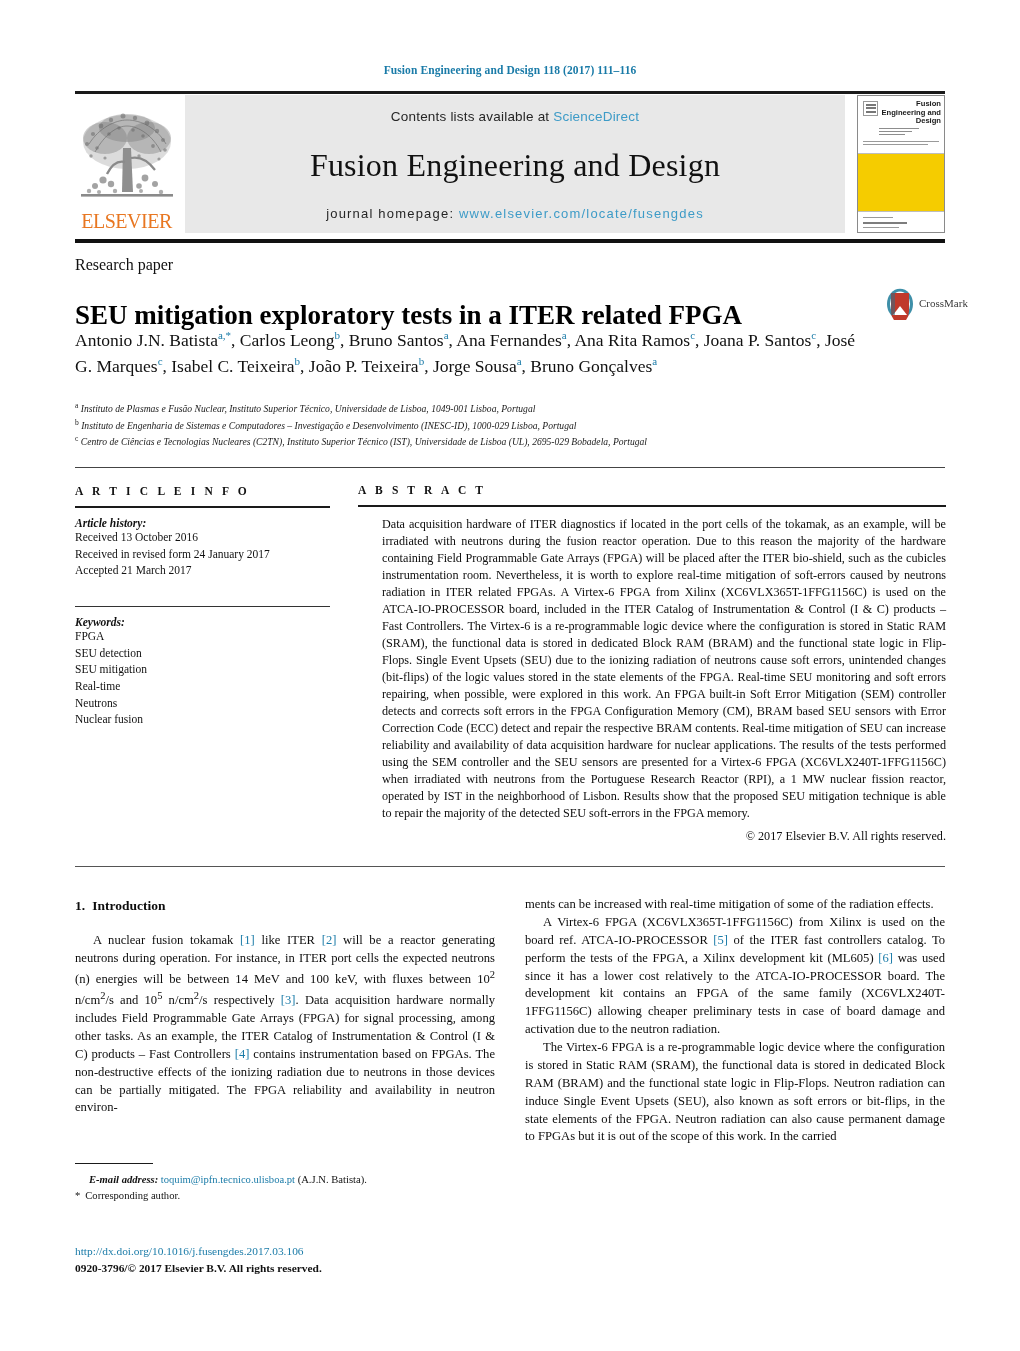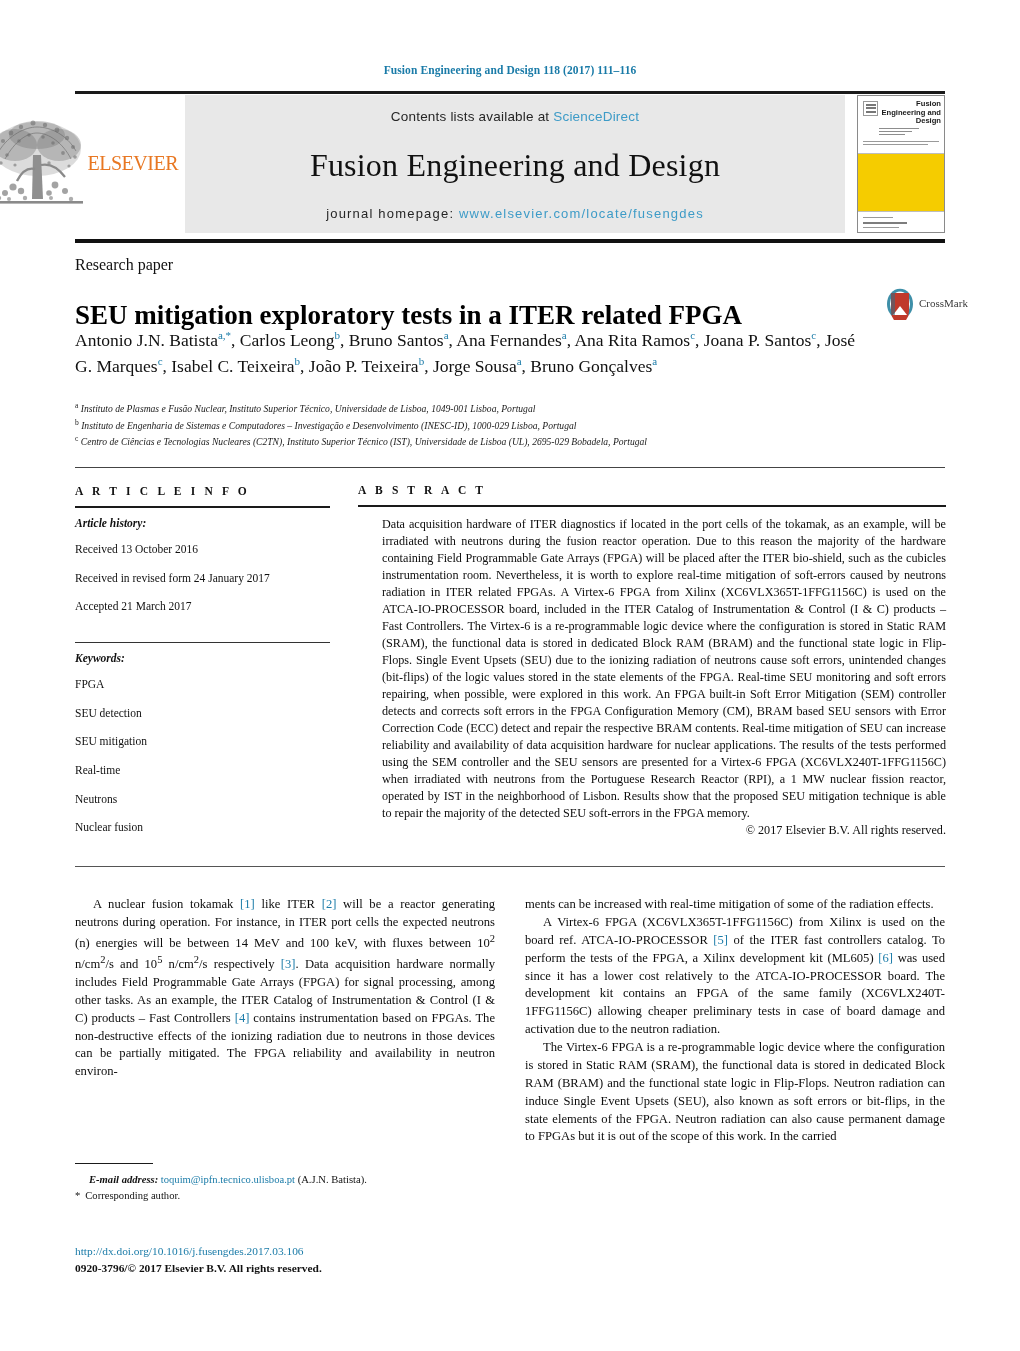--- a/index.html
+++ b/index.html
@@ -42,21 +42,21 @@
   .masthead {
     position: absolute;
     left: 75px; top: 95px;
     width: 870px; height: 138px;
   }
   .elsevier-logo {
     position: absolute;
     left: 0; top: 0;
     width: 103px; height: 138px;
     display: flex;
-    flex-direction: row;
+    flex-direction: column;
     justify-content: flex-end;
     align-items: center;
   }
   .tree-wrap { width: 103px; height: 107px; }
   .elsevier-word {
     font-family: "Liberation Serif", serif;
     font-size: 20px;
     color: #e87722;
     letter-spacing: -0.5px;
     line-height: 1;
@@ -235,32 +235,32 @@
     color: #111;
   }
   .hr-thin {
     height: 2px; background: #1a1a1a; margin: 9px 0 9px 0;
   }
   .hr-thin.light { height: 1px; background:#333; }
   .info-sub {
     font-size: 11.5px; font-style: italic; font-weight: bold; color:#111;
   }
   .info-line {
-    font-size: 11.5px; color:#111; line-height: 1.45; margin-top: 12px;
+    font-size: 11.5px; color:#111; line-height: 1.45;
   }
   .kw-gap { height: 18px; }
   .abstract-body {
     font-size: 12.2px;
     line-height: 1.395;
     text-align: justify;
     color: #0d0d0d;
     margin-left: 24px;
   }
   .copyright {
-    margin-top: 1px;
+    margin-top: 7px;
     font-size: 12.2px;
     text-align: right;
     color: #0d0d0d;
   }
   .rule-abs-bottom {
     position: absolute;
     left: 75px; top: 866px; width: 870px; height: 1px; background:#555;
   }
 
   
@@ -470,20 +470,23 @@
   <div class="col-abs">
     <div class="sec-head">A B S T R A C T</div>
     <div class="hr-thin"></div>
     <div class="abstract-body">Data acquisition hardware of ITER diagnostics if located in the port cells of the tokamak, as an example, will be irradiated with neutrons during the fusion reactor operation. Due to this reason the majority of the hardware containing Field Programmable Gate Arrays (FPGA) will be placed after the ITER bio-shield, such as the cubicles instrumentation room. Nevertheless, it is worth to explore real-time mitigation of soft-errors caused by neutrons radiation in ITER related FPGAs. A Virtex-6 FPGA from Xilinx (XC6VLX365T-1FFG1156C) is used on the ATCA-IO-PROCESSOR board, included in the ITER Catalog of Instrumentation &amp; Control (I &amp; C) products – Fast Controllers. The Virtex-6 is a re-programmable logic device where the configuration is stored in Static RAM (SRAM), the functional data is stored in dedicated Block RAM (BRAM) and the functional state logic in Flip-Flops. Single Event Upsets (SEU) due to the ionizing radiation of neutrons cause soft errors, unintended changes (bit-flips) of the logic values stored in the state elements of the FPGA. Real-time SEU monitoring and soft errors repairing, when possible, were explored in this work. An FPGA built-in Soft Error Mitigation (SEM) controller detects and corrects soft errors in the FPGA Configuration Memory (CM), BRAM based SEU sensors with Error Correction Code (ECC) detect and repair the respective BRAM contents. Real-time mitigation of SEU can increase reliability and availability of data acquisition hardware for nuclear applications. The results of the tests performed using the SEM controller and the SEU sensors are presented for a Virtex-6 FPGA (XC6VLX240T-1FFG1156C) when irradiated with neutrons from the Portuguese Research Reactor (RPI), a 1 MW nuclear fission reactor, operated by IST in the neighborhood of Lisbon. Results show that the proposed SEU mitigation technique is able to repair the majority of the detected SEU soft-errors in the FPGA memory.</div>
     <div class="copyright">© 2017 Elsevier B.V. All rights reserved.</div>
   </div>
 
   <div class="rule-abs-bottom"></div>
 
   <div class="body-col left">
+    <div class="h2">
+      <span class="num">1.</span><span>Introduction</span>
+    </div>
     <p><span>A nuclear fusion tokamak </span><span class="ref">[1]</span><span> like ITER </span><span class="ref">[2]</span><span> will be a reactor generating neutrons during operation. For instance, in ITER port cells the expected neutrons (n) energies will be between 14 MeV and 100 keV, with fluxes between 10</span><sup>2</sup><span> n/cm</span><sup>2</sup><span>/s and 10</span><sup>5</sup><span> n/cm</span><sup>2</sup><span>/s respectively </span><span class="ref">[3]</span><span>. Data acquisition hardware normally includes Field Programmable Gate Arrays (FPGA) for signal processing, among other tasks. As an example, the ITER Catalog of Instrumentation &amp; Control (I &amp; C) products – Fast Controllers </span><span class="ref">[4]</span><span> contains instrumentation based on FPGAs. The non-destructive effects of the ionizing radiation due to neutrons in those devices can be partially mitigated. The FPGA reliability and availability in neutron environ-</span></p>
   </div>
 
   <div class="body-col right">
     <p class="noind">ments can be increased with real-time mitigation of some of the radiation effects.</p>
     <p><span>A Virtex-6 FPGA (XC6VLX365T-1FFG1156C) from Xilinx is used on the board ref. ATCA-IO-PROCESSOR </span><span class="ref">[5]</span><span> of the ITER fast controllers catalog. To perform the tests of the FPGA, a Xilinx development kit (ML605) </span><span class="ref">[6]</span><span> was used since it has a lower cost relatively to the ATCA-IO-PROCESSOR board. The development kit contains an FPGA of the same family (XC6VLX240T-1FFG1156C) allowing cheaper preliminary tests in case of board damage and activation due to the neutron radiation.</span></p>
     <p>The Virtex-6 FPGA is a re-programmable logic device where the configuration is stored in Static RAM (SRAM), the functional data is stored in dedicated Block RAM (BRAM) and the functional state logic in Flip-Flops. Neutron radiation can induce Single Event Upsets (SEU), also known as soft errors or bit-flips, in the state elements of the FPGA. Neutron radiation can also cause permanent damage to FPGAs but it is out of the scope of this work. In the carried</p>
   </div>
 
   <div class="fn-rule"></div>

